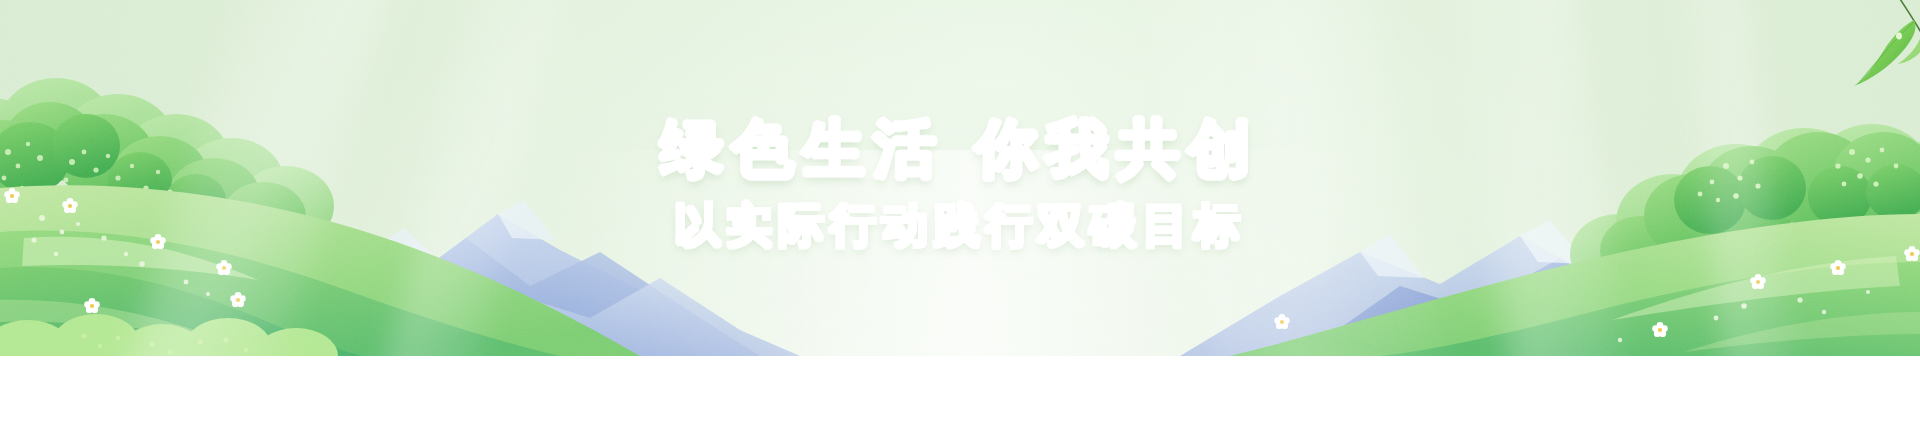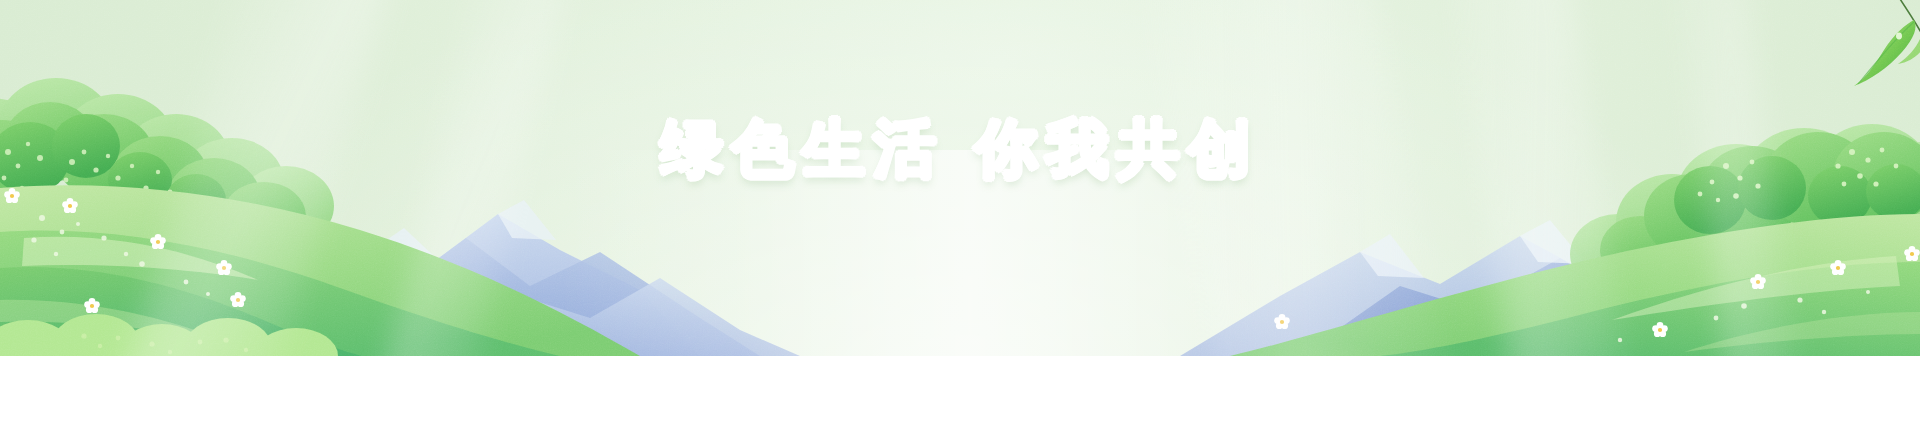--- a/index.html
+++ b/index.html
@@ -504,18 +504,19 @@
     <svg class="grain" viewBox="0 0 1920 356" preserveAspectRatio="none">
       <filter id="noiseF">
         <feTurbulence type="fractalNoise" baseFrequency="0.85" numOctaves="3" stitchTiles="stitch"></feTurbulence>
         <feColorMatrix type="saturate" values="0"></feColorMatrix>
       </filter>
       <rect width="1920" height="356" filter="url(#noiseF)" opacity="0.5"></rect>
     </svg>
 
     <div class="textblock">
       <span class="title-line">绿色生活 你我共创</span>
+      <span class="sub-line">以实际行动践行双碳目标</span>
     </div>
 
   </div>
 
   <div class="filler"></div>
 </div>
 
 </body></html>

